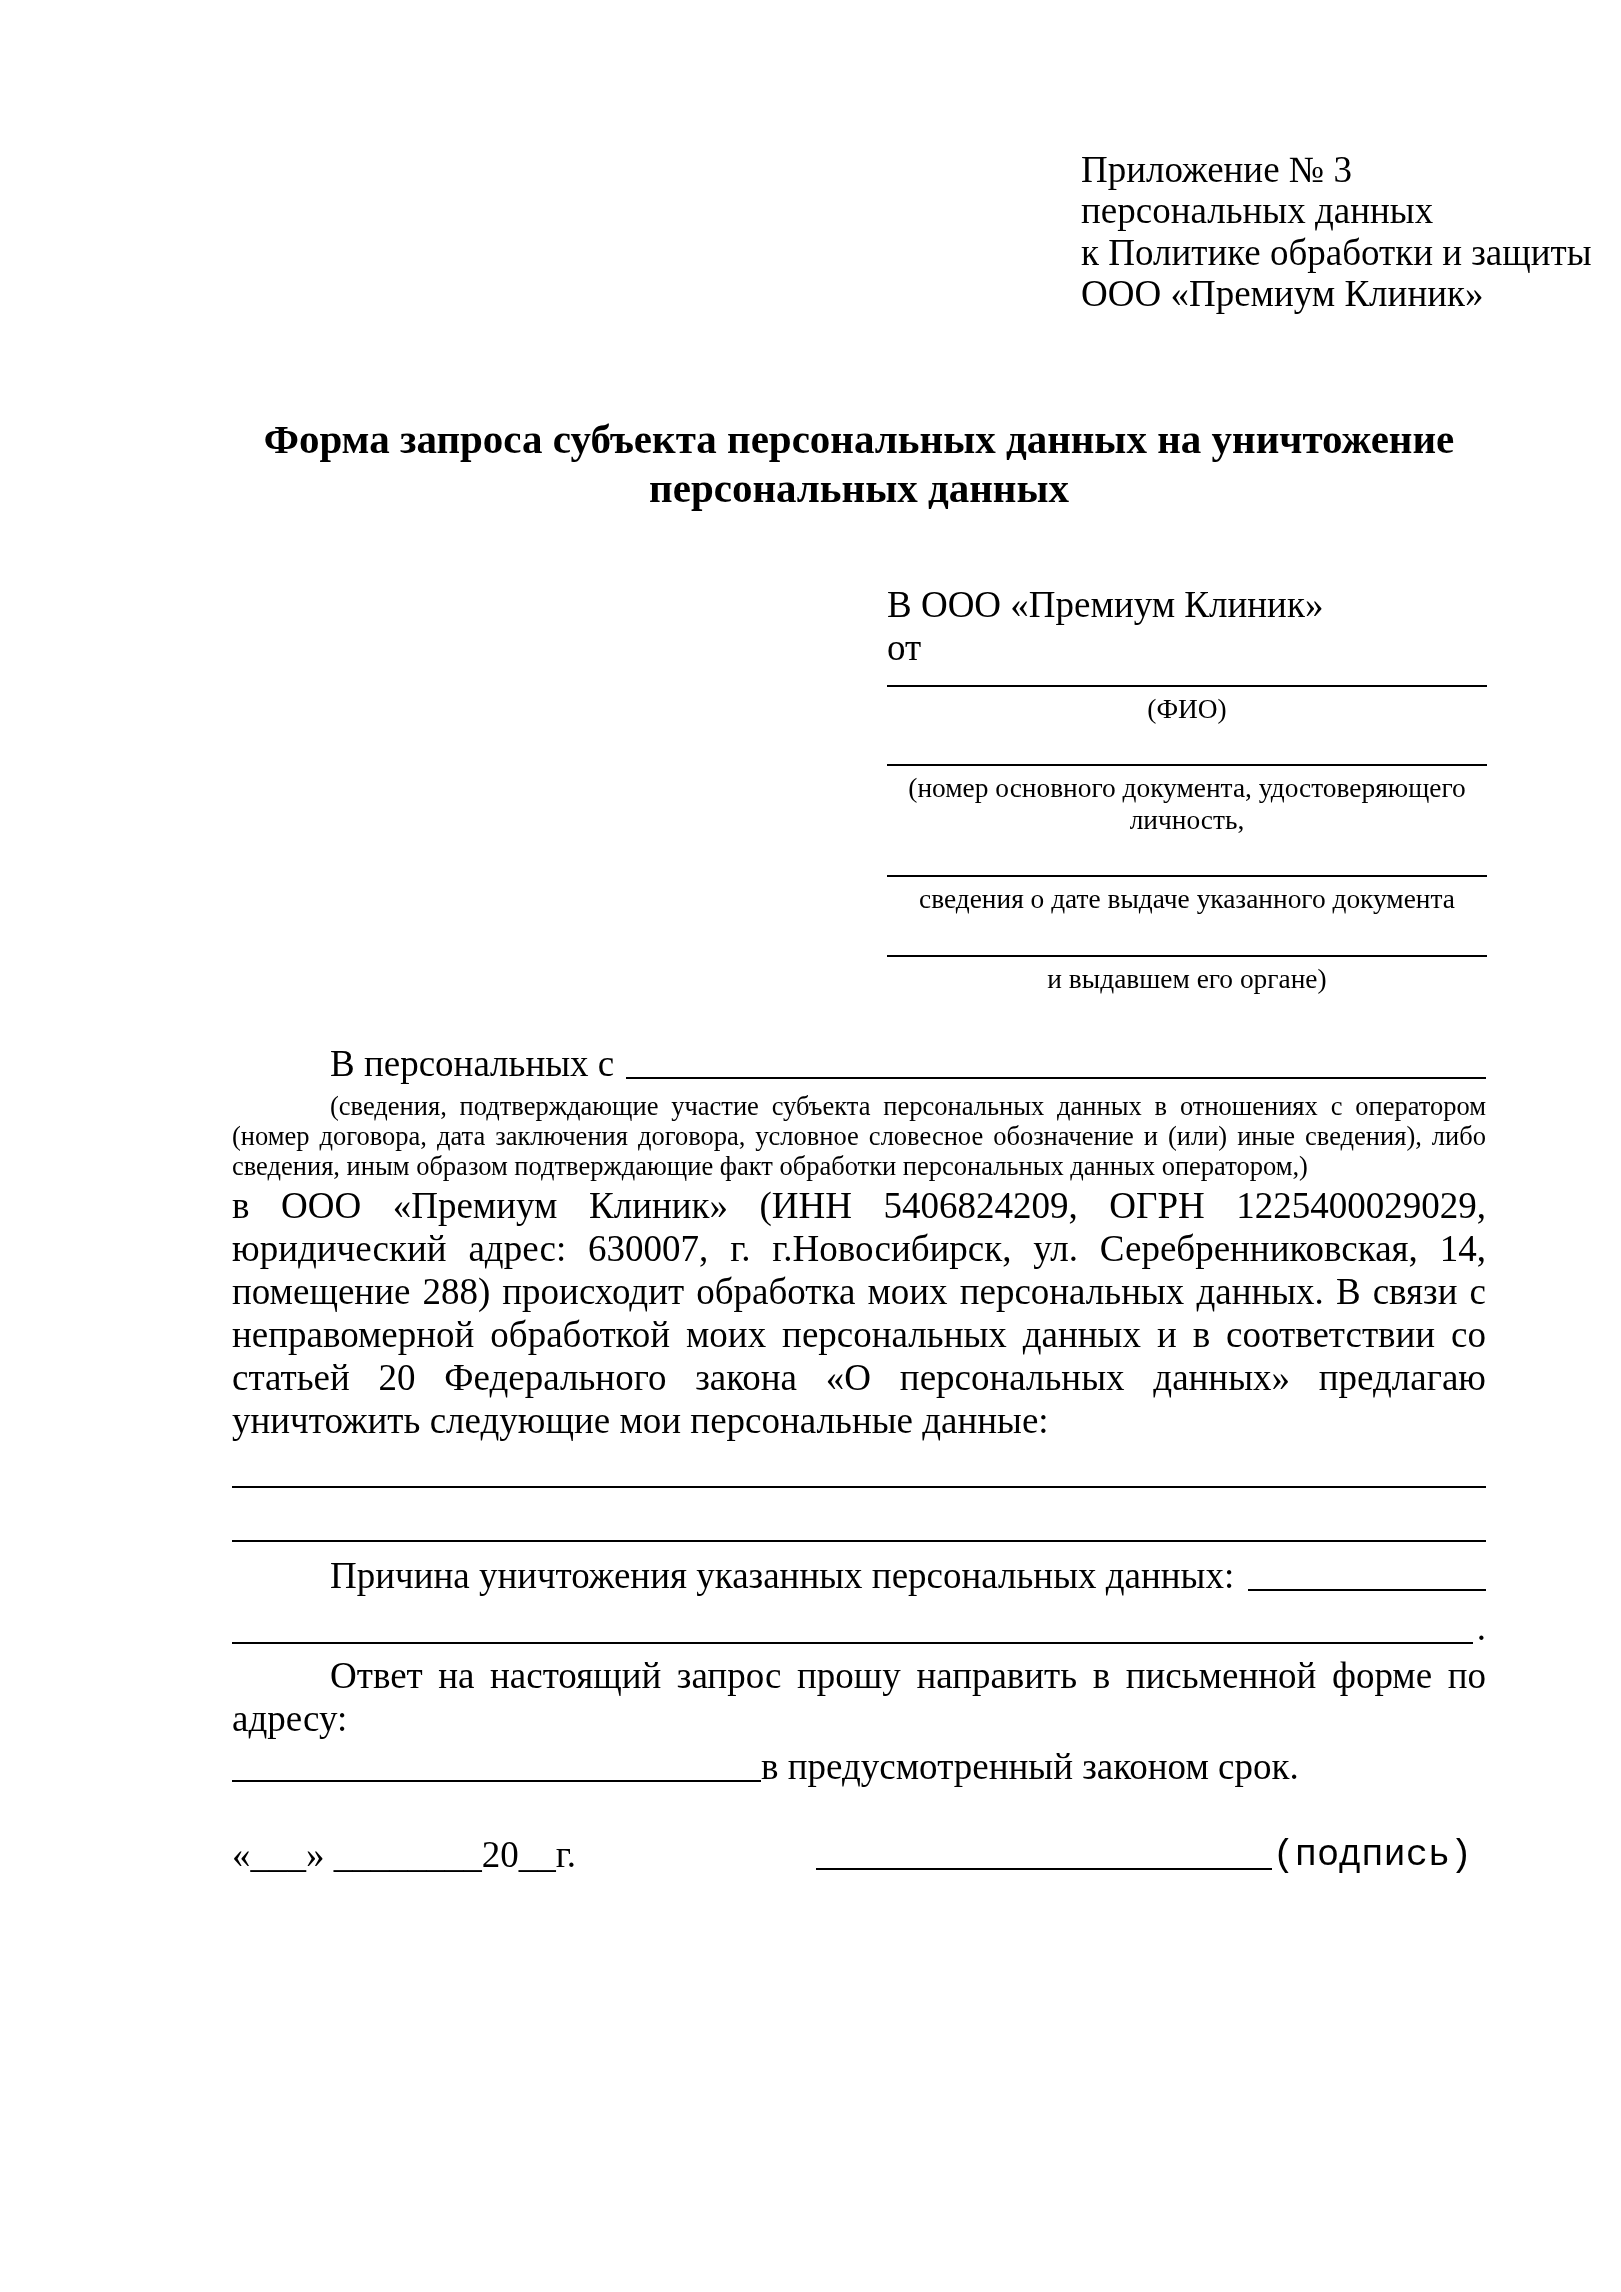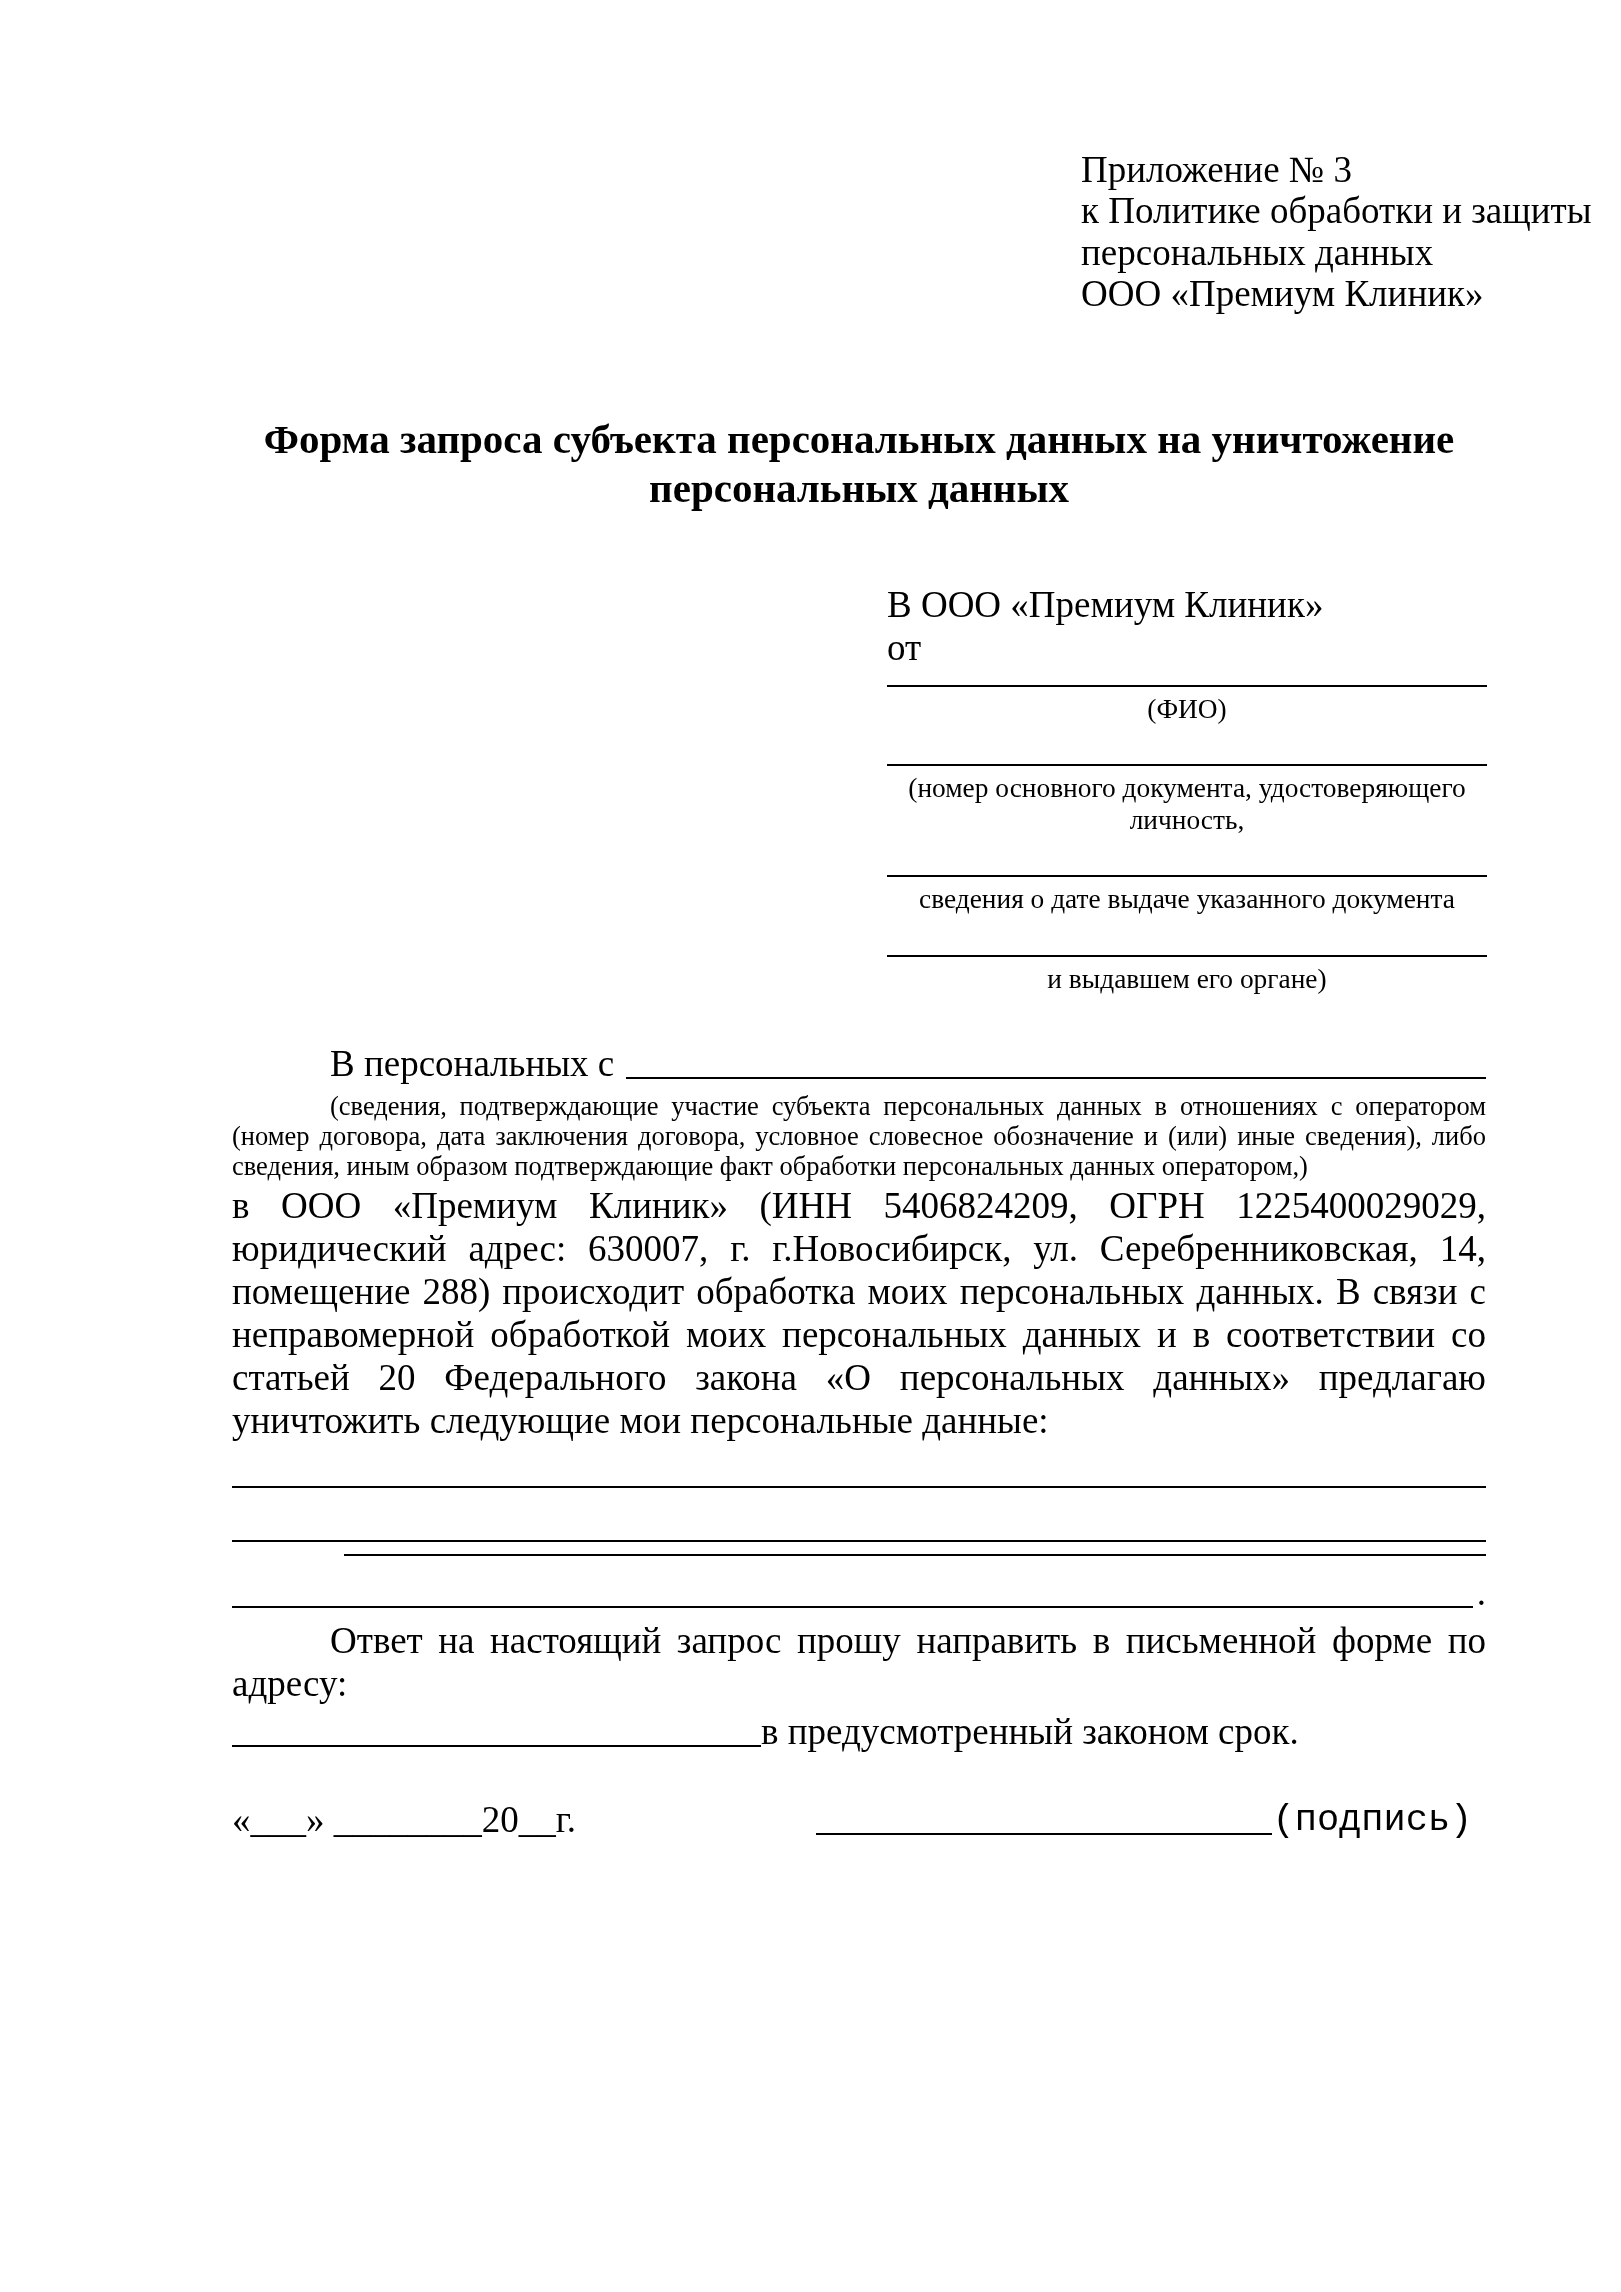--- a/index.html
+++ b/index.html
@@ -86,22 +86,22 @@
   .sig-group { display: flex; align-items: flex-end; margin-right: 13.7px; font-family: Liberation Mono, monospace; }
   .sig-line { width: 456px; border-bottom: 2.9px solid #000; margin-bottom: 5.9px; }
 </style>
 </head>
 <body>
 
 <div class="page">
 
   <div class="annex">
     <div>Приложение № 3</div>
+    <div>персональных данных</div>
     <div>к Политике обработки и защиты</div>
-    <div>персональных данных</div>
     <div>ООО «Премиум Клиник»</div>
   </div>
 
   <div class="title">Форма запроса субъекта персональных данных на уничтожение персональных данных</div>
 
   <div class="recipient">
     <div>В ООО «Премиум Клиник»</div>
     <div>от</div>
 
     <div class="rule rule-first"></div>
@@ -127,20 +127,21 @@
 
     <div class="note">(сведения, подтверждающие участие субъекта персональных данных в отношениях с оператором (номер договора, дата заключения договора, условное словесное обозначение и (или) иные сведения), либо сведения, иным образом подтверждающие факт обработки персональных данных оператором,)</div>
 
     <div class="main-para">в ООО «Премиум Клиник» (ИНН 5406824209, ОГРН 1225400029029, юридический адрес: 630007, г. г.Новосибирск, ул. Серебренниковская, 14, помещение 288) происходит обработка моих персональных данных. В связи с неправомерной обработкой моих персональных данных и в соответствии со статьей 20 Федерального закона «О персональных данных» предлагаю уничтожить следующие мои персональные данные:</div>
 
     <div class="rule blank-row-1"></div>
     <div class="rule blank-row-2"></div>
 
     <div class="flex-line reason-row">
       <span class="indent"></span>
+      <span class="nowrap">Причина уничтожения указанных персональных данных:</span>
       <span class="fill"></span>
     </div>
 
     <div class="flex-line period-row">
       <span class="fill"></span>
       <span class="period">.</span>
     </div>
 
     <div class="reply-line">Ответ на настоящий запрос прошу направить в письменной форме по адресу:</div>
 

